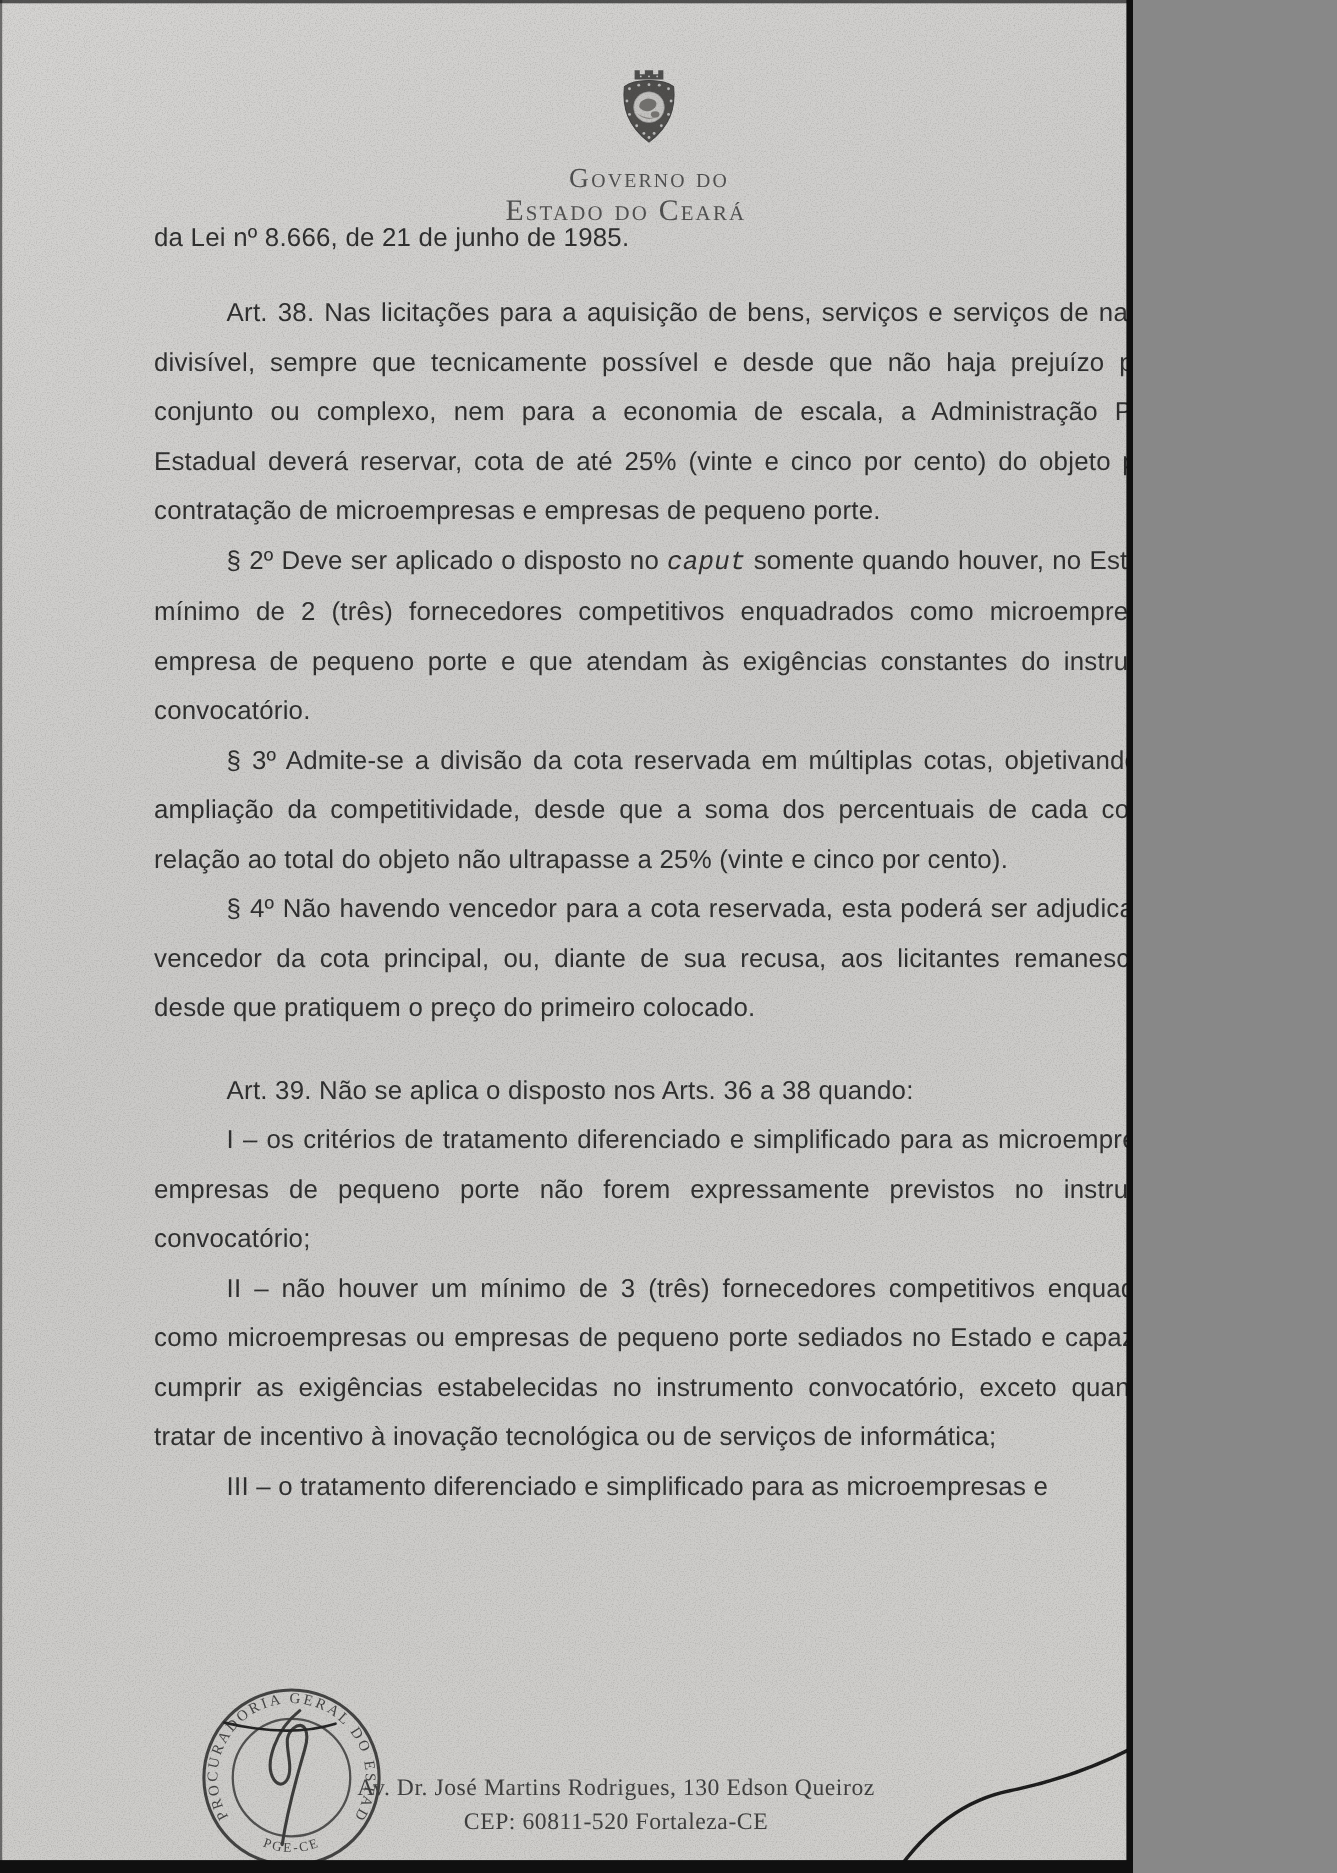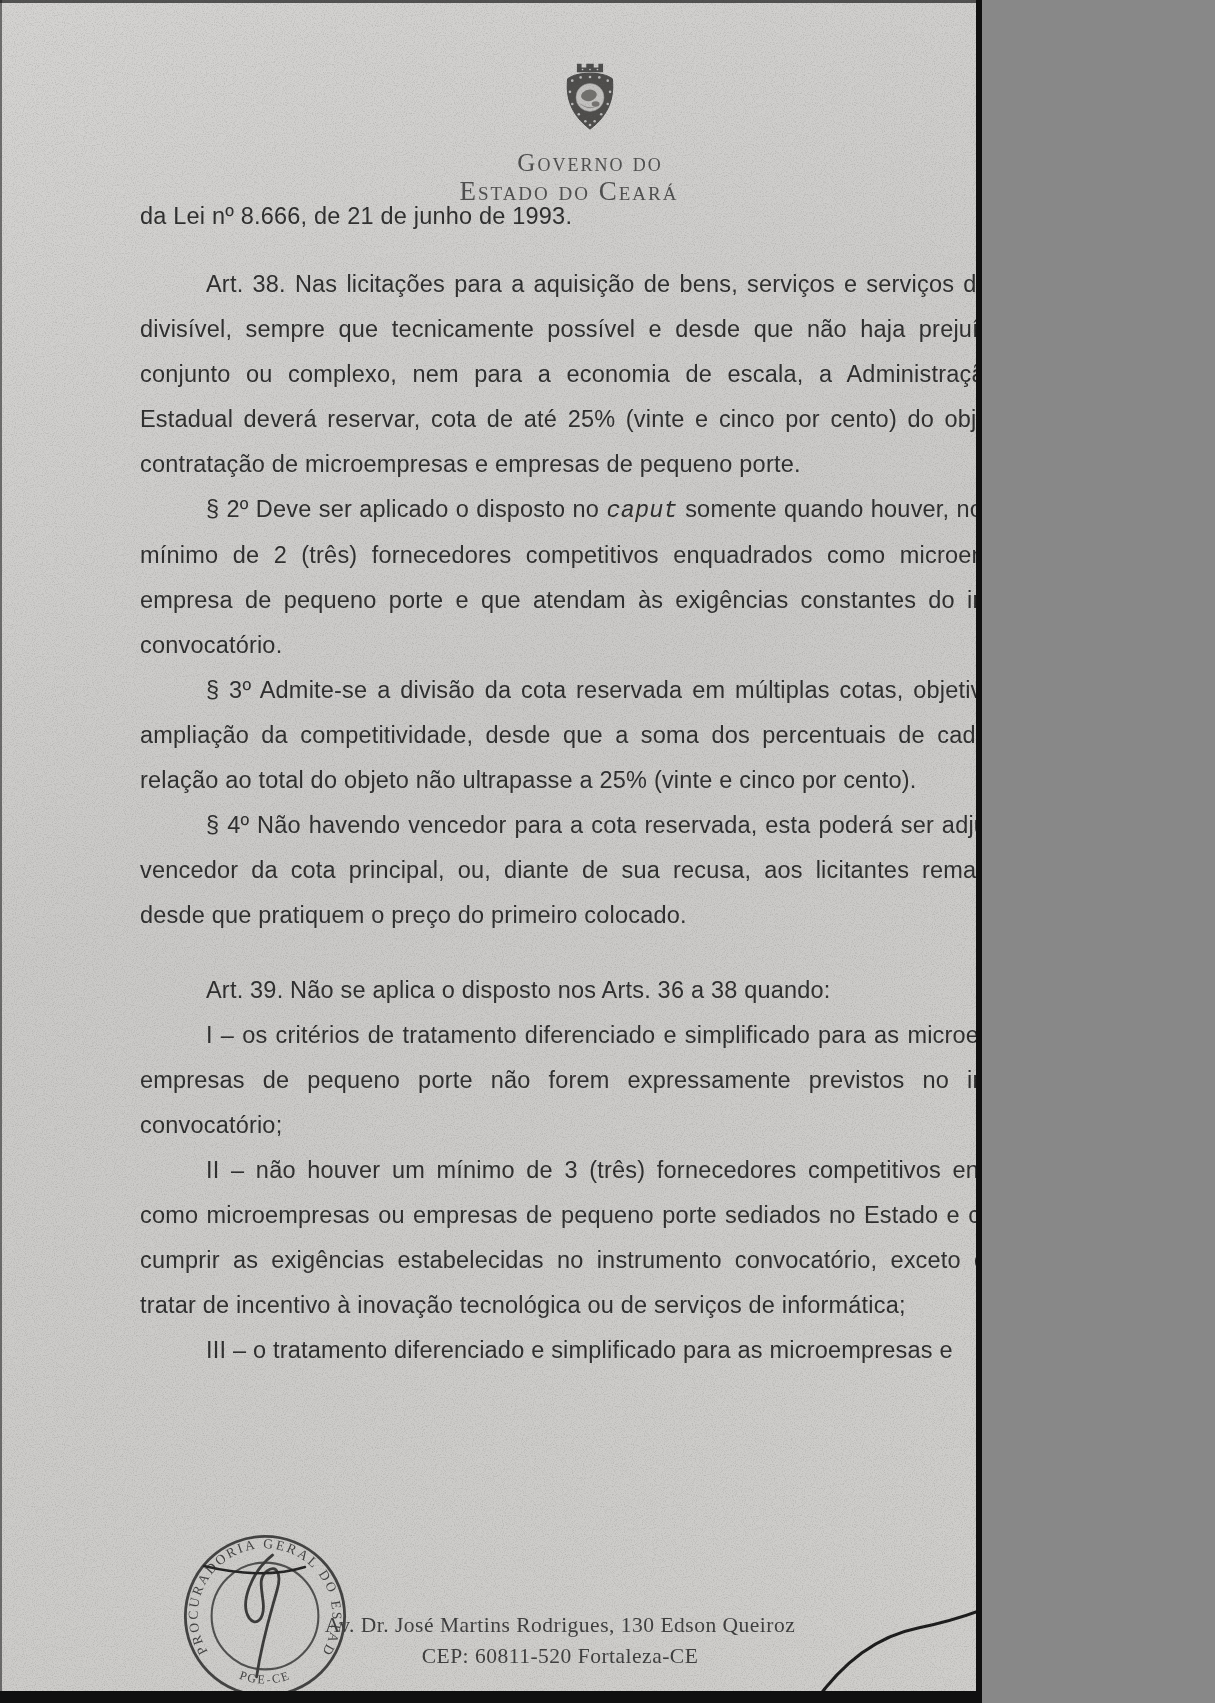--- a/index.html
+++ b/index.html
@@ -1,20 +1,21 @@
 <!DOCTYPE html>
 <html><head>
 <meta charset="utf-8">
 <style>
   html,body { margin:0; padding:0; background:#888; }
   .page {
     position:relative; width:982px; height:1703px; overflow:hidden;
     background:linear-gradient(155deg,#d4d3d1 0%,#cac9c7 45%,#cfcecb 100%);
     font-family:"Liberation Sans","DejaVu Sans",sans-serif;
     color:#2d2d2d;
+    padding-left:48px;
   }
   .noise { position:absolute; left:0; top:0; pointer-events:none; }
   .edge { position:absolute; pointer-events:none; }
   .edge-top    { left:0; top:0; width:100%; height:3px; background:#1c1c1c; opacity:.7; }
   .edge-left   { left:0; top:0; width:2px; height:100%; background:#1c1c1c; opacity:.55; }
   .edge-right  { right:0; top:0; width:6px; height:100%; background:#101010; }
   .edge-bottom { left:0; bottom:0; width:100%; height:12px; background:#101010; }
 
   .crest { position:absolute; left:560px; top:62px; width:60px; height:84px; opacity:.88; }
 
@@ -80,21 +81,21 @@
     </g>
     <circle cx="32" cy="38" r="15" fill="#c2c1bf" stroke="#8a8a8a" stroke-width="0.6"></circle>
     <path d="M24,33 q6,-6 13,-2 q4,3 1,7 q-5,6 -12,3 q-6,-3 -2,-8 z" fill="#55524f" opacity="0.85"></path>
     <ellipse cx="38" cy="45" rx="4.2" ry="3" fill="#5a5755" opacity="0.85"></ellipse>
     <path d="M20,44 q12,11 24,0 q-10,9 -24,0 z" fill="#6a6764" opacity="0.8"></path>
   </svg>
 
   <div class="org-line org1">Governo do</div>
   <div class="org-line org2">Estado do Ceará</div>
 
-  <div class="intro-line">da Lei nº 8.666, de 21 de junho de 1993.</div>
+  <div class="intro-line">da Lei nº 8.666, de 21 de junho de 1985.</div>
 
   <div class="body-text">
     <p>Art. 38. Nas licitações para a aquisição de bens, serviços e serviços de natureza divisível, sempre que tecnicamente possível e desde que não haja prejuízo para o conjunto ou complexo, nem para a economia de escala, a Administração Pública Estadual deverá reservar, cota de até 25% (vinte e cinco por cento) do objeto para a contratação de microempresas e empresas de pequeno porte.</p>
     <p><span>§ 2º Deve ser aplicado o disposto no </span><span class="it">caput</span><span> somente quando houver, no Estado, o mínimo de 2 (três) fornecedores competitivos enquadrados como microempresa ou empresa de pequeno porte e que atendam às exigências constantes do instrumento convocatório.</span></p>
     <p>§ 3º Admite-se a divisão da cota reservada em múltiplas cotas, objetivando-se a ampliação da competitividade, desde que a soma dos percentuais de cada cota em relação ao total do objeto não ultrapasse a 25% (vinte e cinco por cento).</p>
     <p>§ 4º Não havendo vencedor para a cota reservada, esta poderá ser adjudicada ao vencedor da cota principal, ou, diante de sua recusa, aos licitantes remanescentes, desde que pratiquem o preço do primeiro colocado.</p>
     <p class="art39">Art. 39. Não se aplica o disposto nos Arts. 36 a 38 quando:</p>
     <p>I – os critérios de tratamento diferenciado e simplificado para as microempresas e empresas de pequeno porte não forem expressamente previstos no instrumento convocatório;</p>
     <p>II – não houver um mínimo de 3 (três) fornecedores competitivos enquadrados como microempresas ou empresas de pequeno porte sediados no Estado e capazes de cumprir as exigências estabelecidas no instrumento convocatório, exceto quando se tratar de incentivo à inovação tecnológica ou de serviços de informática;</p>
     <p>III – o tratamento diferenciado e simplificado para as microempresas e</p>

